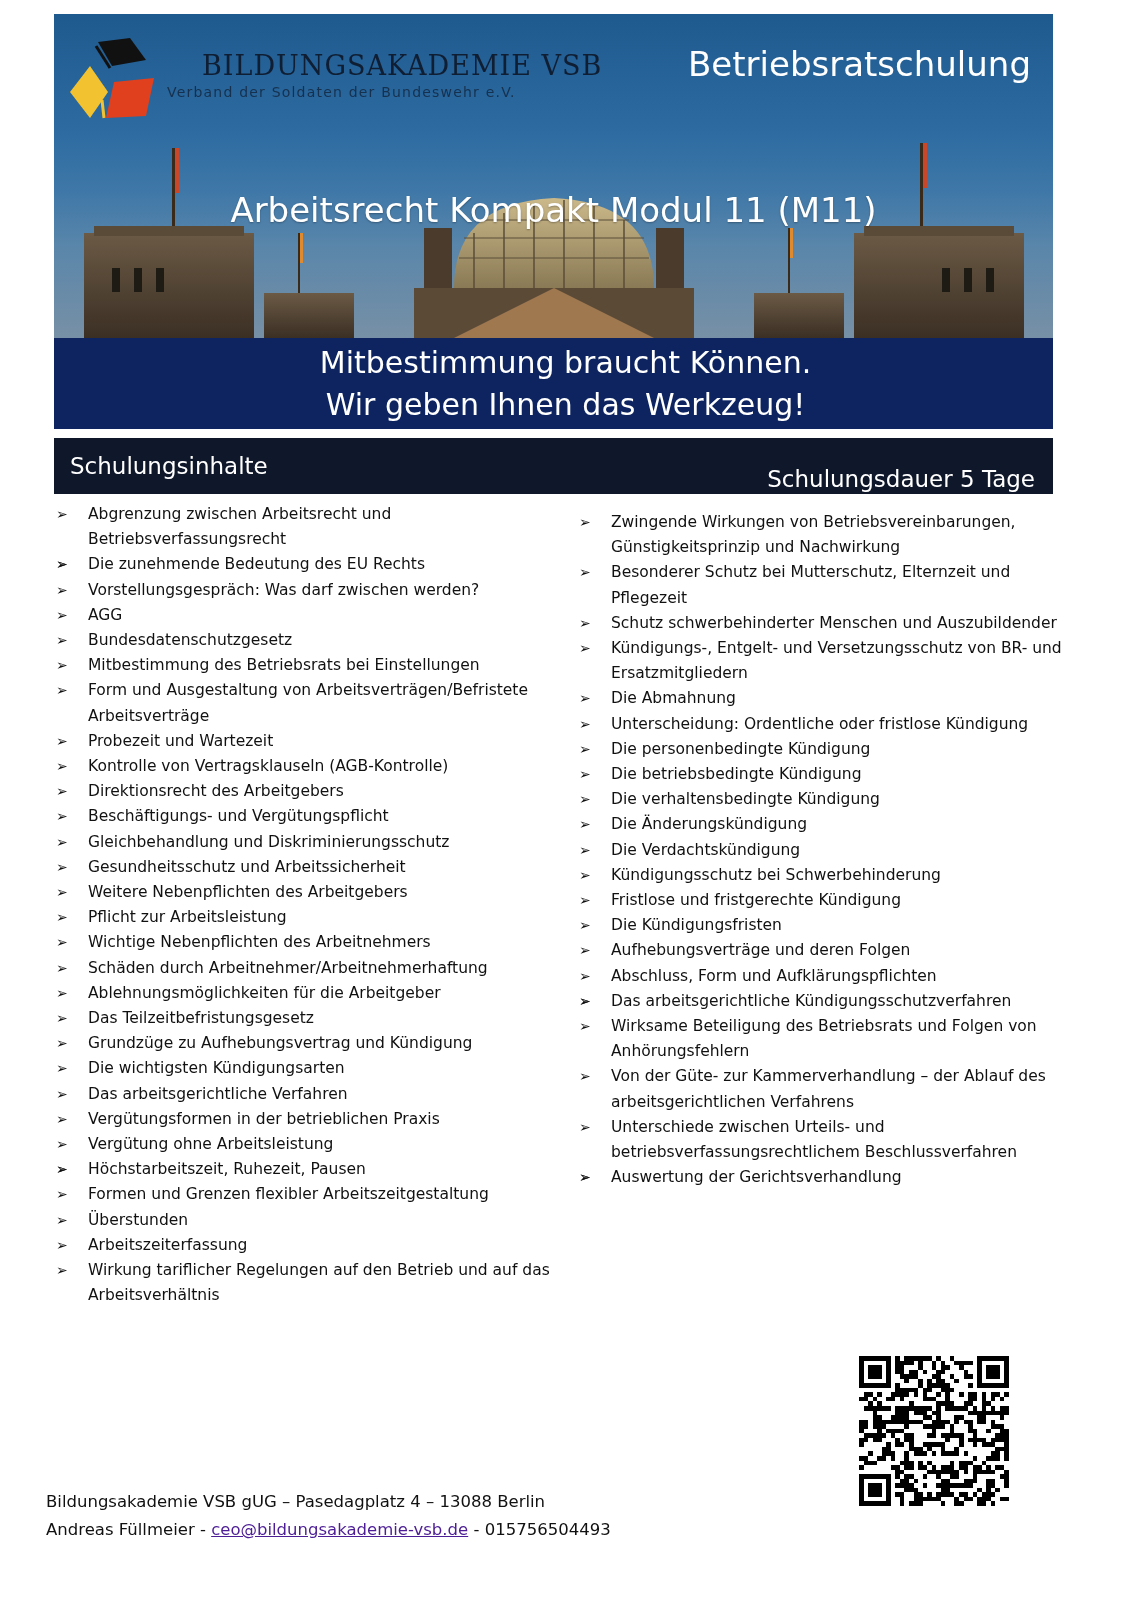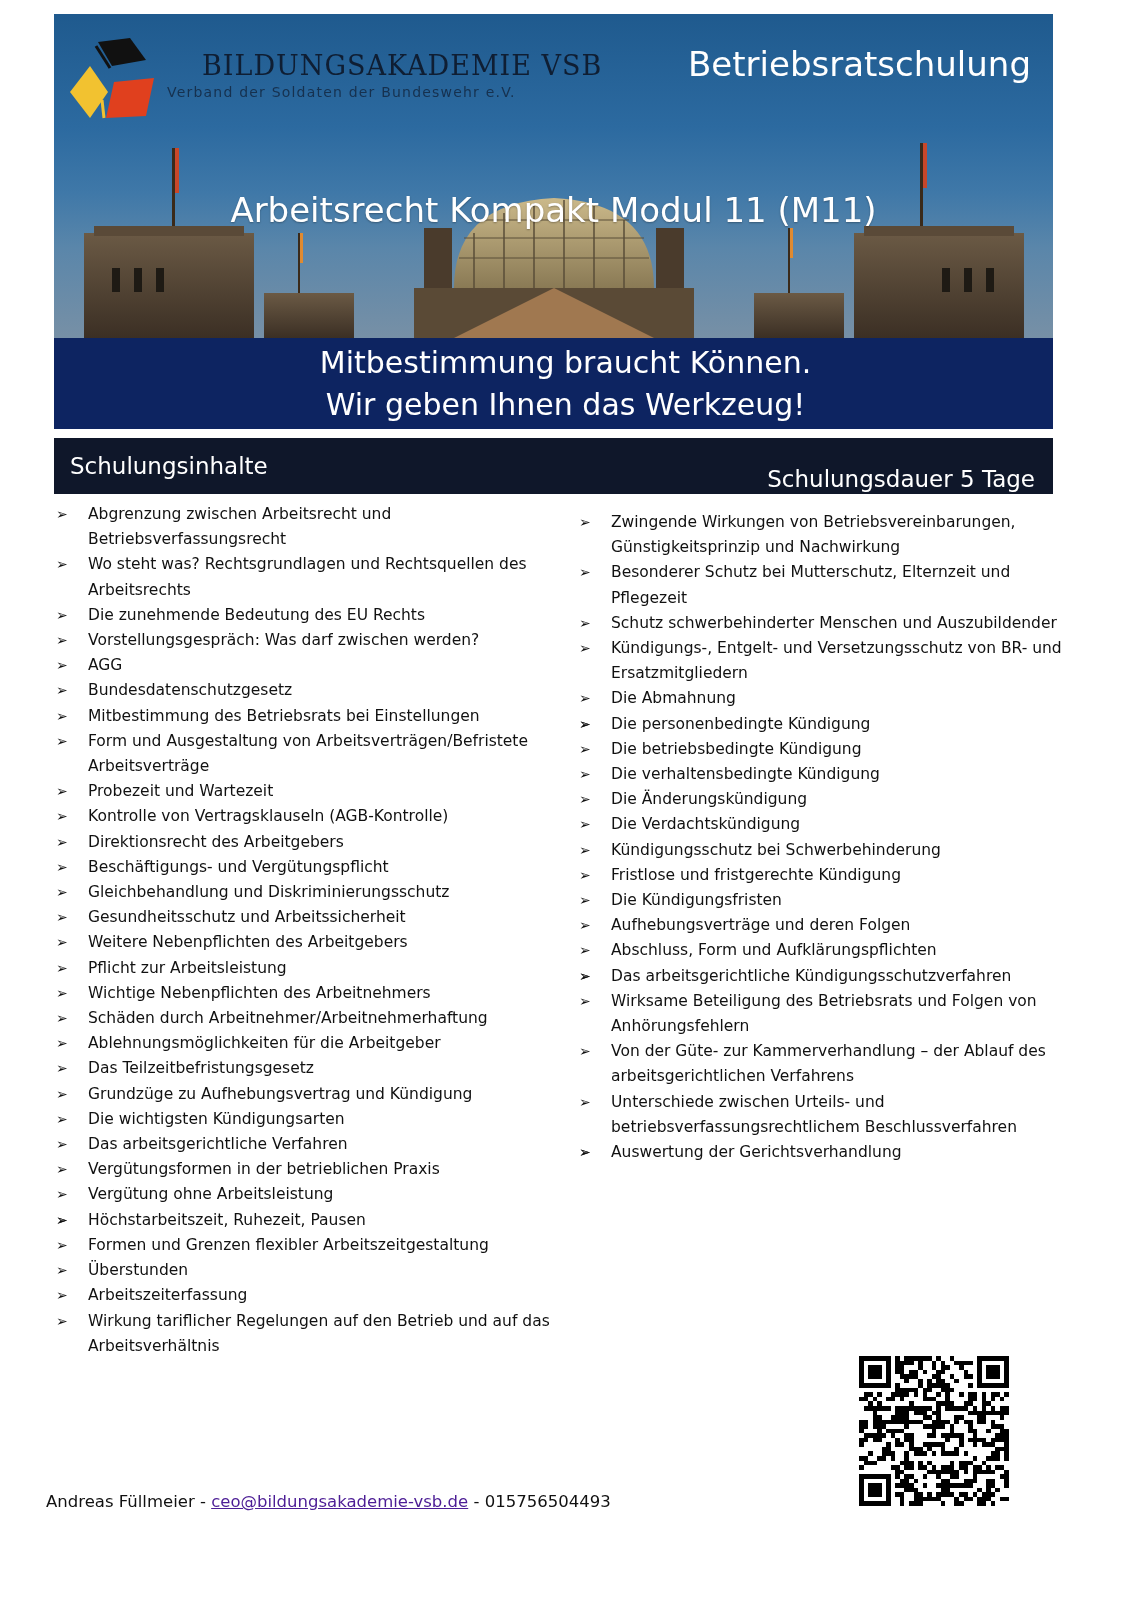--- a/index.html
+++ b/index.html
@@ -139,21 +139,21 @@
   <div>Wir geben Ihnen das Werkzeug!</div>
 </div>
 
 <div class="section-bar">
   <span class="left">Schulungsinhalte</span>
   <span class="right">Schulungsdauer 5 Tage</span>
 </div>
 
 <ul class="col col-left" id="left-list">
     <li><span class="bullet">➢</span><span>Abgrenzung zwischen Arbeitsrecht und Betriebsverfassungsrecht</span></li>
-    <li><span class="bullet">➢</span><span>Wo steht was? Rechtsgrundlagen und Rechtsquellen des Arbeitsrechts</span></li>
+    <li><span class="bullet">➢</span></li>
     <li><span class="bullet">➢</span><span>Die zunehmende Bedeutung des EU Rechts</span></li>
     <li><span class="bullet">➢</span><span>Vorstellungsgespräch: Was darf zwischen werden?</span></li>
     <li><span class="bullet">➢</span><span>AGG</span></li>
     <li><span class="bullet">➢</span><span>Bundesdatenschutzgesetz</span></li>
     <li><span class="bullet">➢</span><span>Mitbestimmung des Betriebsrats bei Einstellungen</span></li>
     <li><span class="bullet">➢</span><span>Form und Ausgestaltung von Arbeitsverträgen/Befristete Arbeitsverträge</span></li>
     <li><span class="bullet">➢</span><span>Probezeit und Wartezeit</span></li>
     <li><span class="bullet">➢</span><span>Kontrolle von Vertragsklauseln (AGB-Kontrolle)</span></li>
     <li><span class="bullet">➢</span><span>Direktionsrecht des Arbeitgebers</span></li>
     <li><span class="bullet">➢</span><span>Beschäftigungs- und Vergütungspflicht</span></li>
@@ -177,21 +177,21 @@
     <li><span class="bullet">➢</span><span>Arbeitszeiterfassung</span></li>
     <li><span class="bullet">➢</span><span>Wirkung tariflicher Regelungen auf den Betrieb und auf das Arbeitsverhältnis</span></li>
   </ul>
 
 <ul class="col col-right" id="right-list">
     <li><span class="bullet">➢</span><span>Zwingende Wirkungen von Betriebsvereinbarungen, Günstigkeitsprinzip und Nachwirkung</span></li>
     <li><span class="bullet">➢</span><span>Besonderer Schutz bei Mutterschutz, Elternzeit und Pflegezeit</span></li>
     <li><span class="bullet">➢</span><span>Schutz schwerbehinderter Menschen und Auszubildender</span></li>
     <li><span class="bullet">➢</span><span>Kündigungs-, Entgelt- und Versetzungsschutz von BR- und Ersatzmitgliedern</span></li>
     <li><span class="bullet">➢</span><span>Die Abmahnung</span></li>
-    <li><span class="bullet">➢</span></li>
+    <li><span class="bullet">➢</span><span>Unterscheidung: Ordentliche oder fristlose Kündigung</span></li>
     <li><span class="bullet">➢</span><span>Die personenbedingte Kündigung</span></li>
     <li><span class="bullet">➢</span><span>Die betriebsbedingte Kündigung</span></li>
     <li><span class="bullet">➢</span><span>Die verhaltensbedingte Kündigung</span></li>
     <li><span class="bullet">➢</span><span>Die Änderungskündigung</span></li>
     <li><span class="bullet">➢</span><span>Die Verdachtskündigung</span></li>
     <li><span class="bullet">➢</span><span>Kündigungsschutz bei Schwerbehinderung</span></li>
     <li><span class="bullet">➢</span><span>Fristlose und fristgerechte Kündigung</span></li>
     <li><span class="bullet">➢</span><span>Die Kündigungsfristen</span></li>
     <li><span class="bullet">➢</span><span>Aufhebungsverträge und deren Folgen</span></li>
     <li><span class="bullet">➢</span><span>Abschluss, Form und Aufklärungspflichten</span></li>
@@ -655,16 +655,17 @@
     <rect x="2" y="2" width="3" height="3" fill="#000"></rect>
     <rect x="26" y="0" width="7" height="7" fill="#000"></rect>
     <rect x="27" y="1" width="5" height="5" fill="#fff"></rect>
     <rect x="28" y="2" width="3" height="3" fill="#000"></rect>
     <rect x="0" y="26" width="7" height="7" fill="#000"></rect>
     <rect x="1" y="27" width="5" height="5" fill="#fff"></rect>
     <rect x="2" y="28" width="3" height="3" fill="#000"></rect>
   </svg>
 
 <div class="footer">
+  <div>Bildungsakademie VSB gUG – Pasedagplatz 4 – 13088 Berlin</div>
   <div>
     <span>Andreas Füllmeier</span><span> - </span><a>ceo@bildungsakademie-vsb.de</a><span> - </span><span>015756504493</span>
   </div>
 </div>
 
 </body></html>

